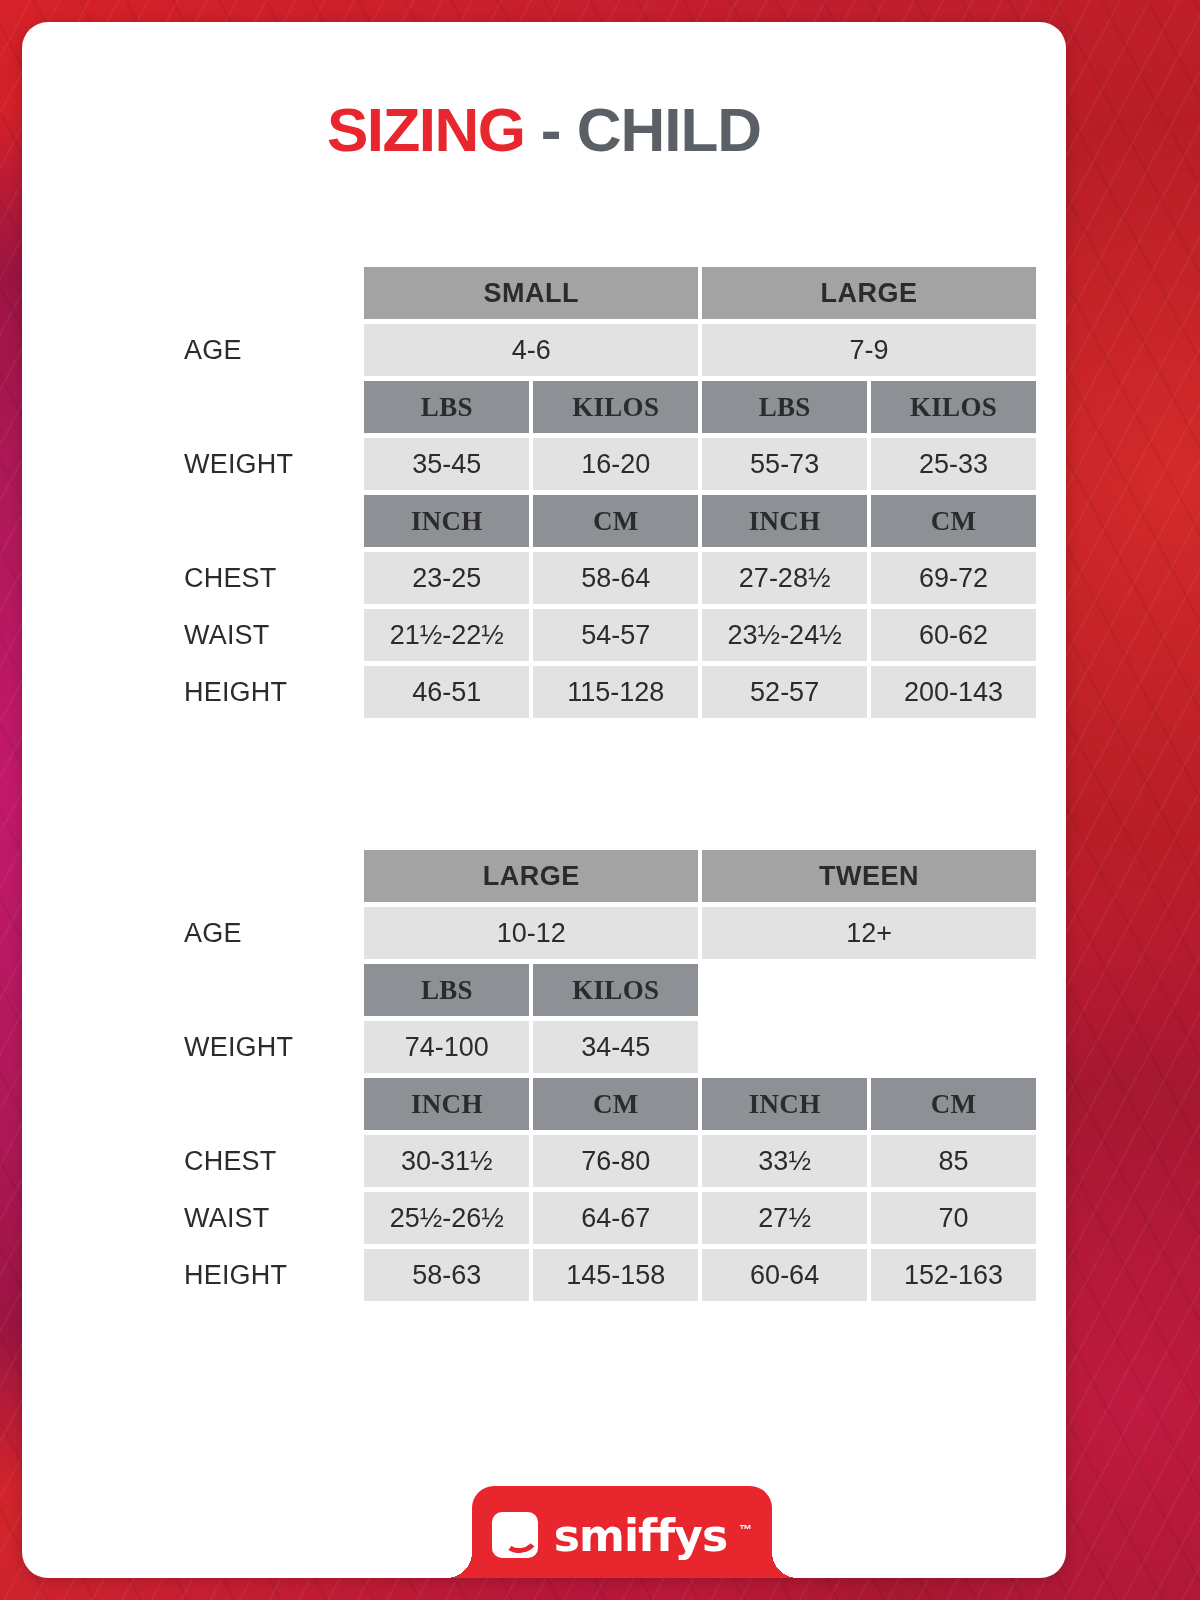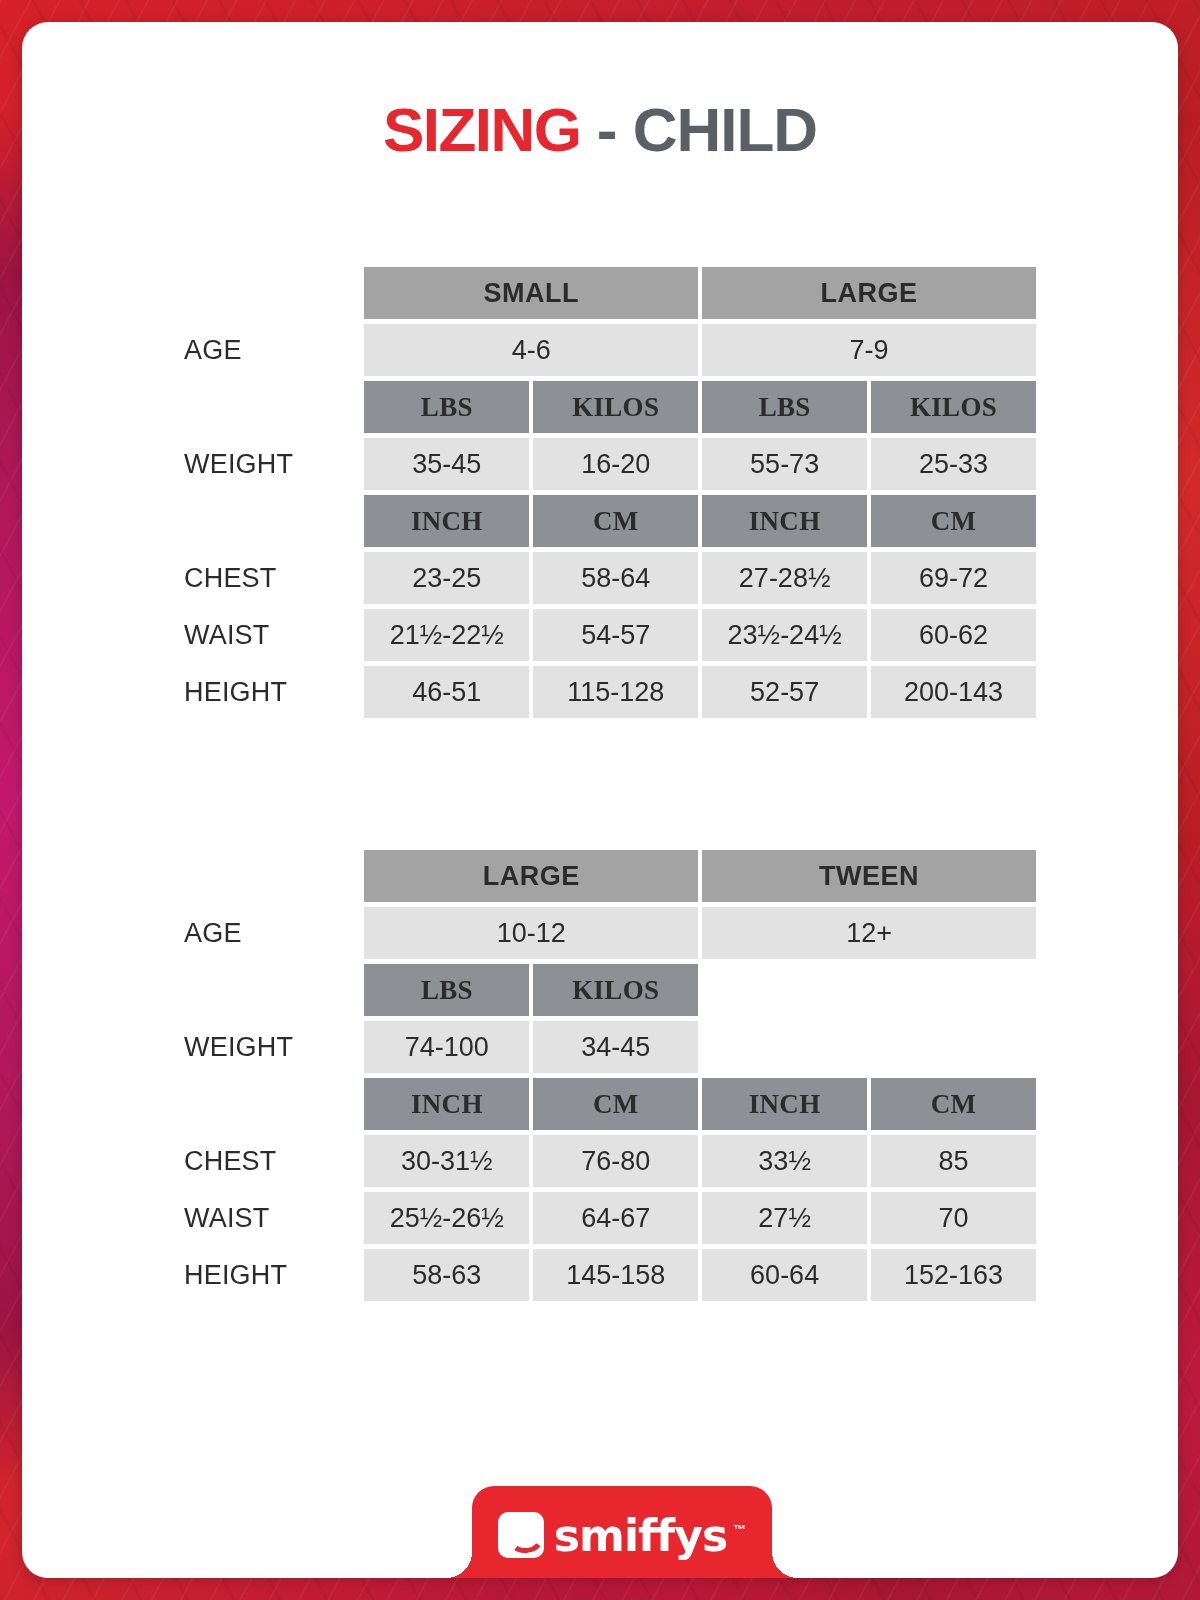--- a/index.html
+++ b/index.html
@@ -21,21 +21,21 @@
     content: "";
     position: absolute; inset: 0;
     background:
       repeating-linear-gradient(118deg, rgba(255,255,255,0.045) 0px, rgba(255,255,255,0.045) 2px, transparent 2px, transparent 26px),
       repeating-linear-gradient(62deg, rgba(0,0,0,0.05) 0px, rgba(0,0,0,0.05) 3px, transparent 3px, transparent 41px);
     pointer-events: none;
   }
   .card {
     position: absolute;
     left: 22px; top: 22px;
-    width: 1156px; height: 1556px;
+    width: 1044px; height: 1556px;
     background: #ffffff;
     border-radius: 26px;
     box-shadow: 0 2px 14px rgba(0,0,0,0.18);
     overflow: hidden;
   }
 
   .title {
     text-align: center;
     margin-top: 72px;
     font-size: 62px;
@@ -134,21 +134,21 @@
     width: 26px; height: 26px;
     background: #e8262d;
   }
   .logo-tab::before { left: -26px; border-bottom-right-radius: 0; 
      -webkit-mask: radial-gradient(circle 26px at 0 0, transparent 26px, #000 26px);
              mask: radial-gradient(circle 26px at 0 0, transparent 26px, #000 26px); }
   .logo-tab::after  { right: -26px;
      -webkit-mask: radial-gradient(circle 26px at 100% 0, transparent 26px, #000 26px);
              mask: radial-gradient(circle 26px at 100% 0, transparent 26px, #000 26px); }
 
-  .logo-inner { display: flex; align-items: center; gap: 10px; margin-top: 6px; }
+  .logo-inner { display: flex; align-items: center; gap: 16px; margin-top: 6px; }
   .smiley {
     width: 46px; height: 46px;
     background: #ffffff;
     border-radius: 10px;
     position: relative;
   }
   .smiley::after {
     content: "";
     position: absolute;
     left: 10px; top: 11px;

